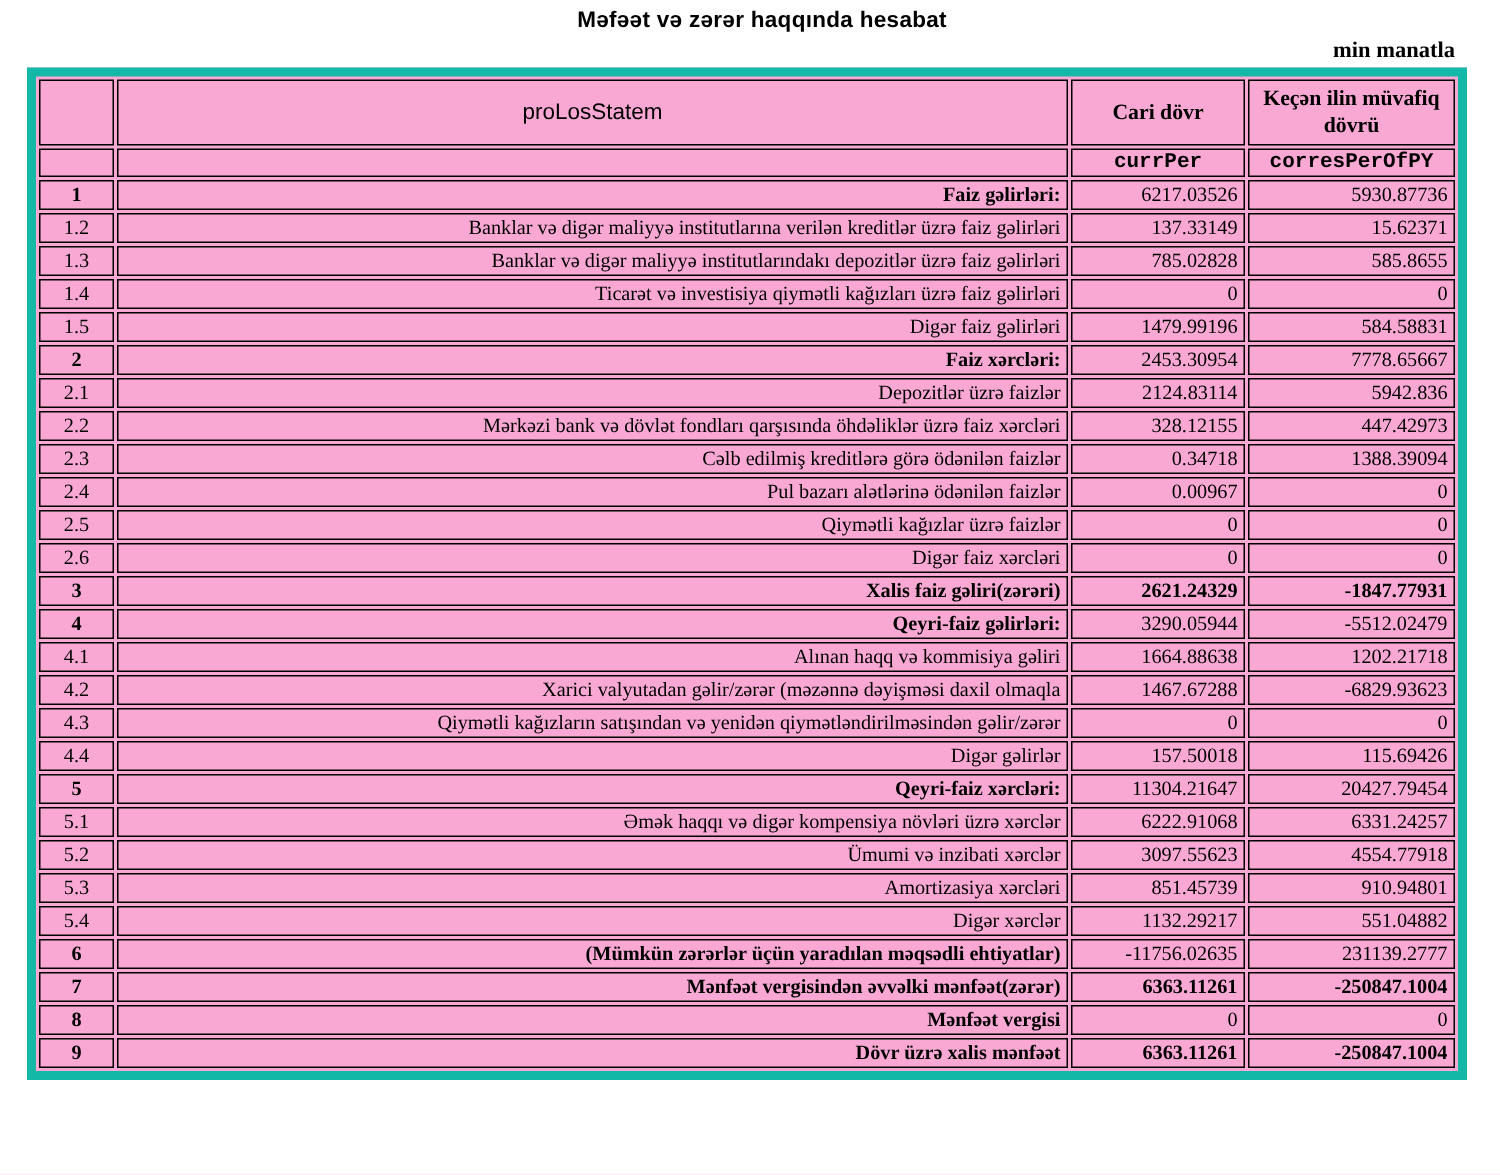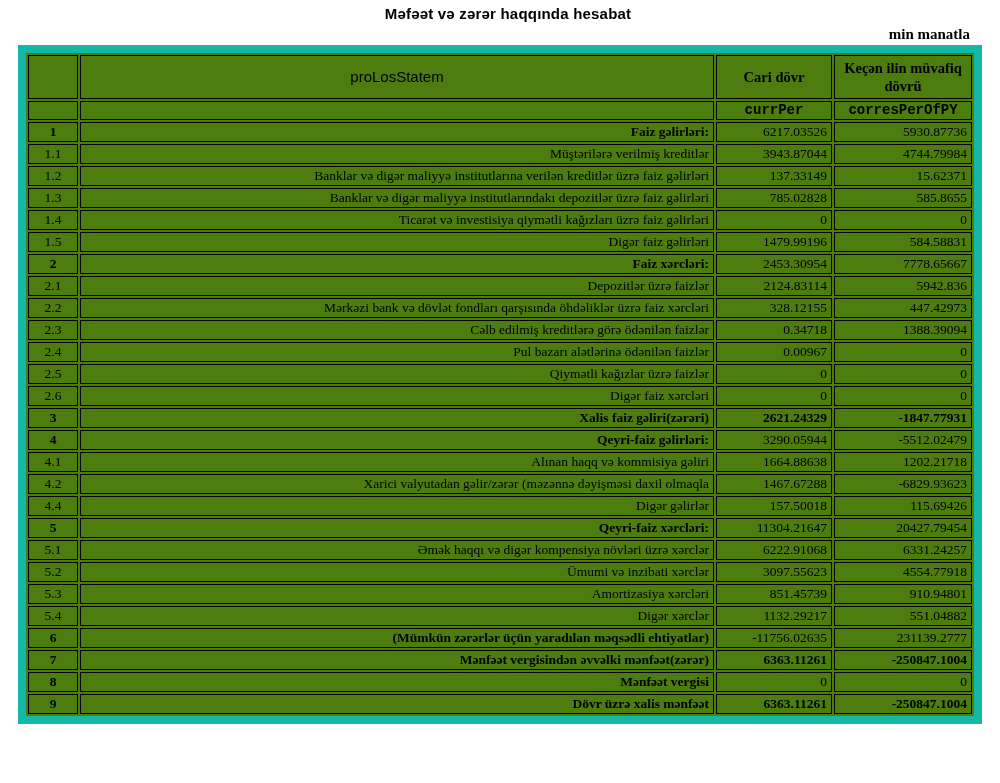--- a/index.html
+++ b/index.html
@@ -26,23 +26,23 @@
     font-weight: bold;
     font-size: 15px;
     margin-top: 4px;
     margin-bottom: 2px;
   }
   table.report {
     margin-left: 18px;
     width: 952px;
     border-collapse: separate;
     border-spacing: 2px;
-    border: 8px solid #14b8a6;
+    border: 6px solid #14b8a6;
     table-layout: fixed;
-    background: #4d7c0f;
+    background: #f9a8d4;
   }
   td {
     border: 1px solid #000;
     font-size: 13.5px;
     line-height: 1.1;
     padding: 1px 4px;
     height: 20px;
     overflow: hidden;
     vertical-align: middle;
   }
@@ -104,26 +104,20 @@
     </tr>
   </tbody>
   <tbody id="rows-body">
       <tr>
     <td class="cell-num b">1</td>
     <td class="cell-lbl b">Faiz gəlirləri:</td>
     <td class="cell-val">6217.03526</td>
     <td class="cell-val">5930.87736</td>
   </tr>
       <tr>
-    <td class="cell-num">1.1</td>
-    <td class="cell-lbl">Müştərilərə verilmiş kreditlər</td>
-    <td class="cell-val">3943.87044</td>
-    <td class="cell-val">4744.79984</td>
-  </tr>
-      <tr>
     <td class="cell-num">1.2</td>
     <td class="cell-lbl">Banklar və digər maliyyə institutlarına verilən kreditlər üzrə faiz gəlirləri</td>
     <td class="cell-val">137.33149</td>
     <td class="cell-val">15.62371</td>
   </tr>
       <tr>
     <td class="cell-num">1.3</td>
     <td class="cell-lbl">Banklar və digər maliyyə institutlarındakı depozitlər üzrə faiz gəlirləri</td>
     <td class="cell-val">785.02828</td>
     <td class="cell-val">585.8655</td>
@@ -200,20 +194,26 @@
     <td class="cell-val">1664.88638</td>
     <td class="cell-val">1202.21718</td>
   </tr>
       <tr>
     <td class="cell-num">4.2</td>
     <td class="cell-lbl">Xarici valyutadan gəlir/zərər (məzənnə dəyişməsi daxil olmaqla</td>
     <td class="cell-val">1467.67288</td>
     <td class="cell-val">-6829.93623</td>
   </tr>
       <tr>
+    <td class="cell-num">4.3</td>
+    <td class="cell-lbl">Qiymətli kağızların satışından və yenidən qiymətləndirilməsindən gəlir/zərər</td>
+    <td class="cell-val">0</td>
+    <td class="cell-val">0</td>
+  </tr>
+      <tr>
     <td class="cell-num">4.4</td>
     <td class="cell-lbl">Digər gəlirlər</td>
     <td class="cell-val">157.50018</td>
     <td class="cell-val">115.69426</td>
   </tr>
       <tr>
     <td class="cell-num b">5</td>
     <td class="cell-lbl b">Qeyri-faiz xərcləri:</td>
     <td class="cell-val">11304.21647</td>
     <td class="cell-val">20427.79454</td>

